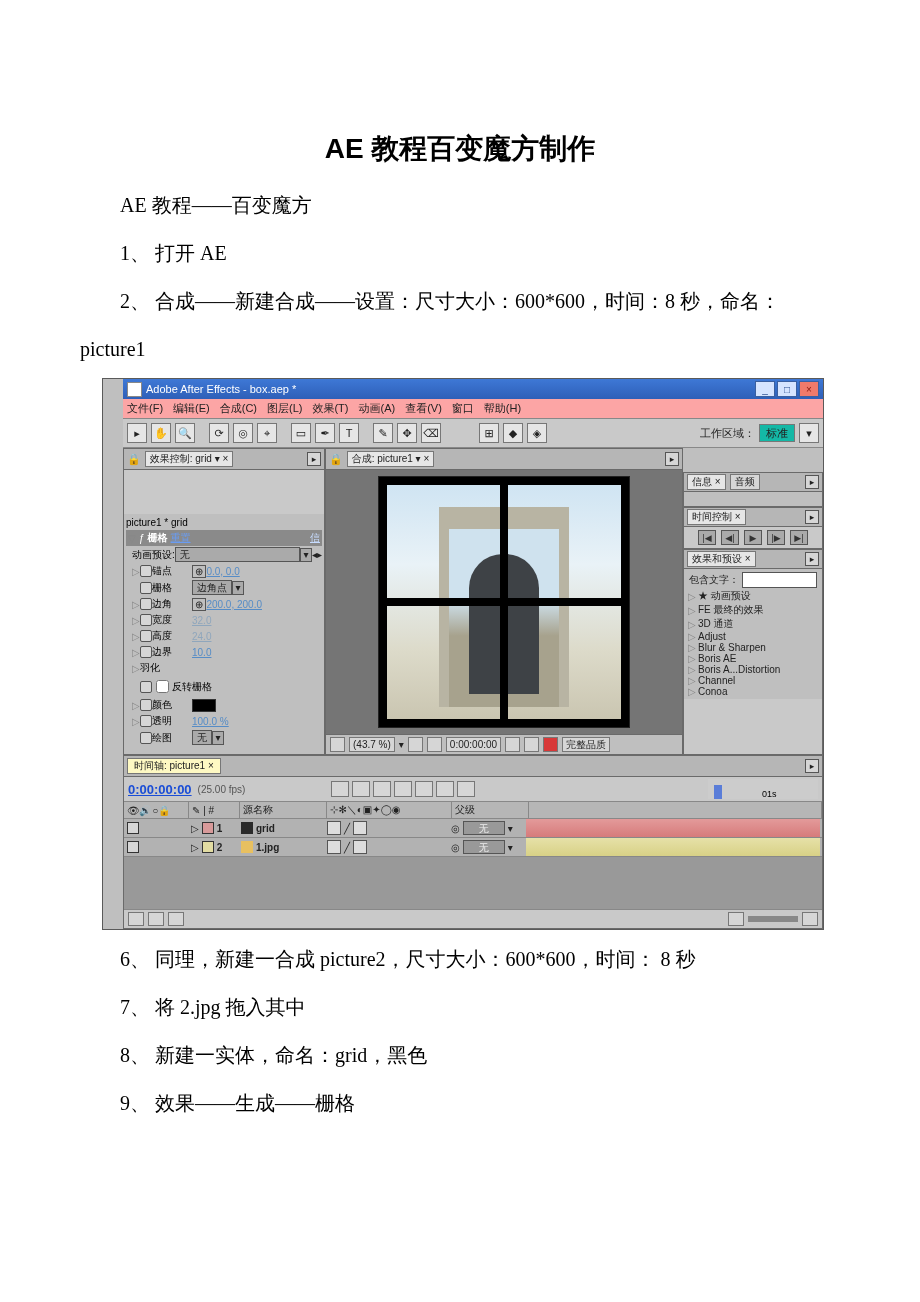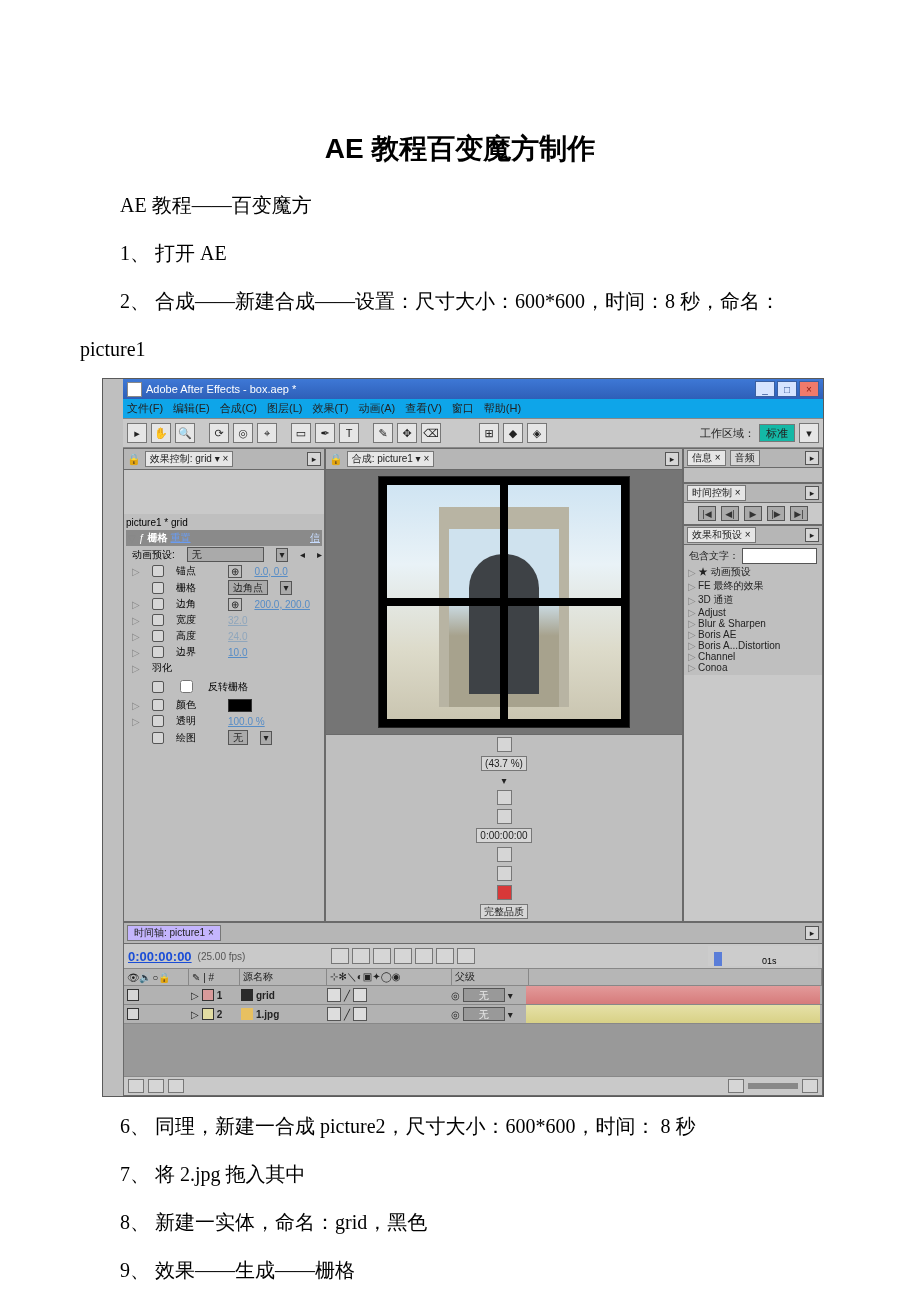--- a/index.html
+++ b/index.html
@@ -49,21 +49,21 @@
   }
   .titlebar .left { display:flex; align-items:center; gap:4px;}
   .ae-icon { width:13px; height:13px; background:#fff; border:1px solid #888; }
   .win-btns { display:flex; gap:2px; }
   .win-btn {
     width:18px; height:14px; background:#d6e4ff; border:1px solid #3a5fa0;
     display:flex;align-items:center;justify-content:center;color:#2a4d8f;font-size:10px;
   }
   .close-btn { background:#f07a6b; color:#8a1a10; }
   .menubar {
-    background:#0ea5e9; border-bottom:1px solid #888;
+    background:#fca5a5; border-bottom:1px solid #888;
     padding:2px 4px; display:flex; gap:10px;
   }
   .menu-item { }
   .toolbar {
     background:#c9c9c9; border-bottom:1px solid #888;
     padding:2px 4px; display:flex; align-items:center; gap:4px; height:24px;
   }
   .tbtn {
     width:18px;height:18px;background:#e6e6e6;border:1px solid #777;
     display:flex;align-items:center;justify-content:center;font-size:11px;
@@ -89,21 +89,21 @@
   
   .effect-panel{width:200px;display:flex;flex-direction:column;}
   .ec-body{background:#bfbfbf;flex:1;padding:2px;font-size:10px;margin-top:44px;}
   .ec-crumb{color:#000;padding:1px 0;}
   .ec-effect-hdr{
     background:#8a8a8a;color:#fff;padding:1px 2px;display:flex;align-items:center;gap:3px;margin-top:1px;
   }
   .ec-link{color:#6a9cf2;text-decoration:underline;}
   .ec-link2{color:#c7dcff;text-decoration:underline;margin-left:auto;}
   .ec-row{
-    display:flex;align-items:center;gap:12px;padding:1px 0 1px 6px;
+    display:flex;align-items:center;gap:0;padding:1px 0 1px 6px;
   }
   .twisty{color:#888;width:8px;display:inline-block;}
   .stopwatch{
     width:10px;height:10px;border:1px solid #555;border-radius:2px;background:#d6d6d6;
   }
   .plabel{color:#000;min-width:40px;}
   .pval{
     color:#568cc6;text-decoration:underline;
   }
   .psel{
@@ -126,40 +126,40 @@
     position:absolute;left:60px;top:30px;width:130px;height:200px;
     border-left:10px solid #b8b4a3;border-right:10px solid #b8b4a3;border-top:22px solid #b8b4a3;
     background:linear-gradient(#cfe2ee 40%,#a7a28d 60%);
     box-sizing:border-box;
   }
   .arch::before{
     content:"";position:absolute;left:20px;top:25px;width:70px;height:140px;
     background:#3e4246;border-radius:34px 34px 0 0;
   }
   .viewer-footer{
-    background:#bfbfbf;border-top:1px solid #6a6a6a;padding:2px 4px;display:flex;align-items:center;gap:4px;font-size:10px;flex-direction:column;
+    background:#bfbfbf;border-top:1px solid #6a6a6a;padding:2px 4px;display:flex;align-items:center;gap:4px;font-size:10px;
   }
   .vf-box{border:1px solid #777;background:#d6d6d6;padding:0 3px;height:13px;display:flex;align-items:center;}
   .vf-icon{width:13px;height:13px;border:1px solid #777;background:#d6d6d6;}
   
-  .right-col{width:140px;display:flex;flex-direction:column;}
+  .right-col{width:140px;display:flex;flex-direction:column;margin-top:24px;}
   .mini-panel{border:1px solid #6a6a6a;background:#c9c9c9;margin-bottom:0;}
   .mini-panel .panel-tabs{height:16px;}
   .mini-body{padding:2px 3px;background:#bfbfbf;font-size:10px;}
   .tc-btns{display:flex;gap:5px;padding:3px;justify-content:center;}
   .tc-btn{width:16px;height:13px;border:1px solid #555;background:#aaa;display:flex;align-items:center;justify-content:center;font-size:9px;color:#333;}
   .preset-list{max-height:130px;overflow:hidden;}
   .preset-item{display:flex;align-items:center;gap:2px;padding:0 1px;font-size:10px;}
   .preset-tw{color:#888;width:8px;}
   .preset-input{display:flex;gap:3px;align-items:center;padding:1px 2px;}
   .preset-input input{border:1px solid #555;background:#fff;font-size:10px;height:12px;flex:1;min-width:0;}
   
   .timeline{border:1px solid #6a6a6a;background:#c9c9c9;}
   .tl-tabs{background:#b6b6b6;border-bottom:1px solid #6a6a6a;padding:1px 3px;display:flex;align-items:center;height:18px;}
-  .tl-tab{background:#c4b5fd;border:1px solid #777;padding:0 6px;height:14px;display:flex;align-items:center;font-size:10px;}
+  .tl-tab{background:#fef9c3;border:1px solid #777;padding:0 6px;height:14px;display:flex;align-items:center;font-size:10px;}
   .tl-head{
     display:flex;align-items:center;background:#c9c9c9;border-bottom:1px solid #888;padding:0 4px;height:24px;gap:6px;
   }
   .timecode{color:#1a4dd6;font-weight:bold;font-size:13px;text-decoration:underline;}
   .fps{color:#555;font-size:10px;}
   .tl-icons{display:flex;gap:3px;margin-left:80px;}
   .tl-icon{width:16px;height:14px;border:1px solid #777;background:#d6d6d6;}
   .ruler{margin-left:auto;min-width:110px;height:20px;background:#ccc;display:flex;align-items:flex-end;}
   .ruler-cti{width:8px;height:14px;background:#5a7dd8;margin-left:6px;}
   .ruler-lbl{font-size:9px;color:#000;margin-left:40px;}

